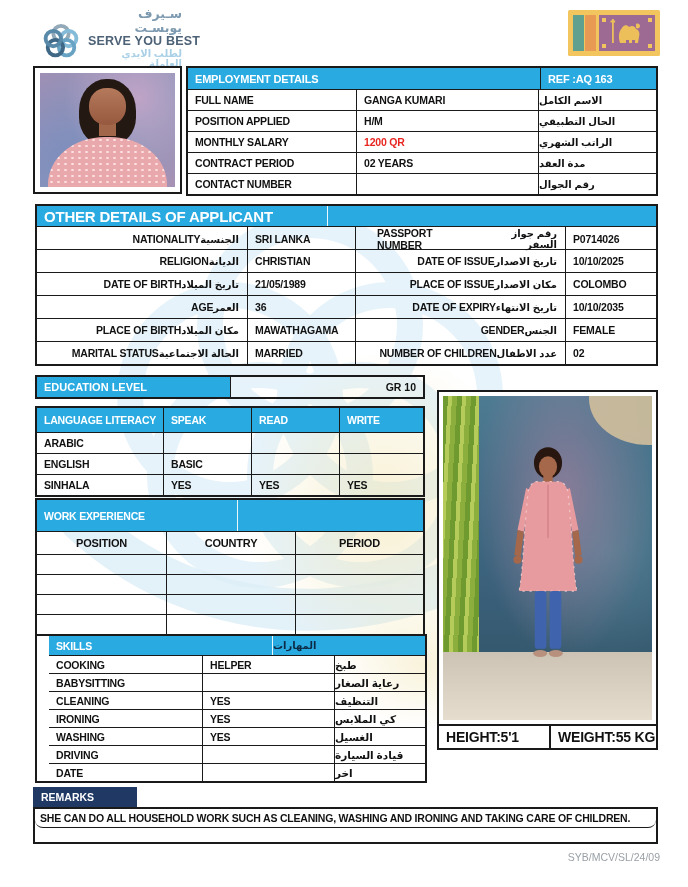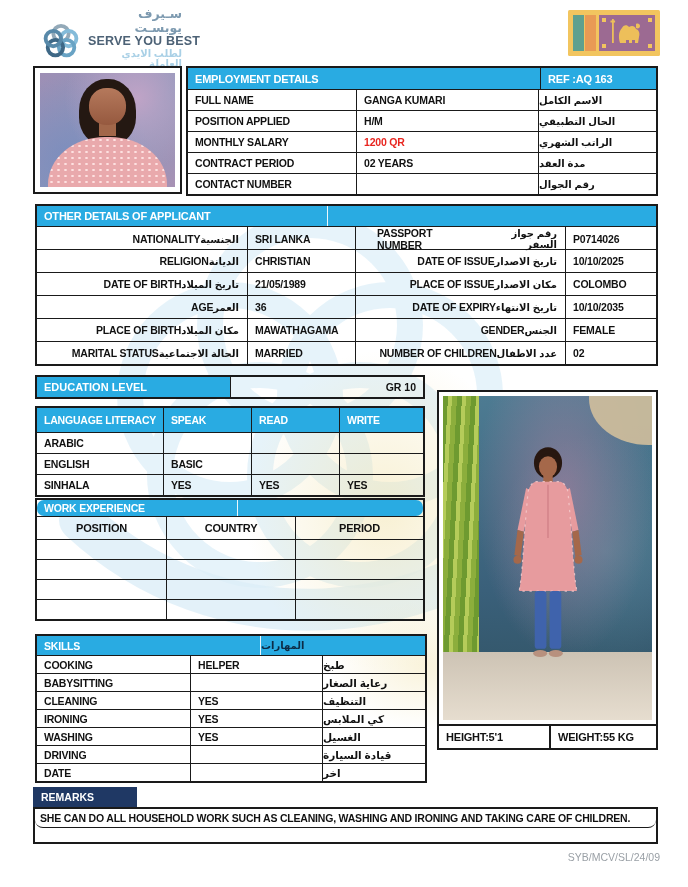--- a/index.html
+++ b/index.html
@@ -74,48 +74,48 @@
   .edu-bar { background:var(--accent,#29abe2); display:flex; align-items:center; padding-left:7px; font-size:11px; }
   .edu-val { display:flex; align-items:center; justify-content:flex-end; padding-right:7px; font-weight:bold; font-size:10.5px; }
 
   
   .lang { left:35px; top:406px; width:390px; }
   .lang-hdr { display:grid; grid-template-columns:126px 88px 88px 1fr; height:24px; background:var(--accent,#29abe2); }
   .lang-row { display:grid; grid-template-columns:126px 88px 88px 1fr; height:21px; }
 
   
   .work { left:35px; top:498px; width:390px; }
-  .work-bar { display:grid; grid-template-columns:200px 1fr; height:16px; background:var(--accent,#29abe2);border-radius:7px; }
+  .work-bar { display:grid; grid-template-columns:200px 1fr; height:31px; background:var(--accent,#29abe2); }
   .work-bar .spacer { border-left:1px solid rgba(255,255,255,.9); }
   .work-chead { display:grid; grid-template-columns:129px 129px 1fr; height:23px; }
   .work-chead .cell { justify-content:center; padding-left:0; font-size:11px; }
   .work-row { display:grid; grid-template-columns:129px 129px 1fr; height:20px; }
 
   
-  .skills { left:35px; top:634px; width:392px; }
+  .skills { left:35px; top:634px; width:392px;padding-left:12px; }
   .skills-bar { display:grid; grid-template-columns:223px 1fr; height:19px; background:var(--accent,#29abe2); }
   .skills-bar .artitle { display:flex; align-items:center; justify-content:flex-end; padding-right:6px;
       border-left:1px solid rgba(255,255,255,.9); color:#0d2b45; font-weight:bold; font-size:10px; direction:rtl; }
   .skills-row { display:grid; grid-template-columns:153px 132px 1fr; height:18px; }
   .skills-row .cell { font-size:10.5px; }
 
   
   .photo2 { left:437px; top:390px; width:221px; height:360px; background:#fff; display:flex; flex-direction:column; }
   .photo2-img { margin:4px 4px 0 4px; flex:1; position:relative; overflow:hidden;
     background:
       radial-gradient(ellipse at 58% 30%, rgba(176,128,160,.6) 0%, rgba(176,128,160,0) 52%),
       radial-gradient(ellipse at 78% 48%, rgba(120,170,180,.35) 0%, rgba(120,170,180,0) 50%),
       linear-gradient(#4d7b92 0%, #3a607a 60%, #35596e 79%, #35596e 79%); }
   .curtain { position:absolute; left:0; top:0; width:17%; height:79%;
     background:repeating-linear-gradient(93deg,#6e9a30 0 5px,#b5cc5a 5px 9px,#8cae3c 9px 14px); }
   .arch { position:absolute; right:0; top:0; width:30%; height:15%; background:#d2bf9c; border-radius:0 0 0 95%; opacity:.9; }
   .floor { position:absolute; left:0; bottom:0; width:100%; height:21%; background:linear-gradient(#cdc3b4,#e6ddcf); }
   .person { position:absolute; left:50%; bottom:4%; transform:translateX(-50%); height:82%; }
   .hw { height:24px; border-top:2px solid var(--border,#1a1a1a); display:grid; grid-template-columns:110px 1fr; margin-top:4px; }
-  .hw .cell { font-size:11px; }
+  .hw .cell { font-size:14px; }
   .hw .w { border-left:2px solid var(--border,#1a1a1a); }
 
   
   .remarks-bar { left:33px; top:787px; width:104px; height:20px; background:var(--navy,#1f3864);
       display:flex; align-items:center; padding-left:8px; font-size:10.5px; }
   .remarks-box { left:33px; top:807px; width:625px; }
   .remarks-text { height:19px; border-bottom:1px solid var(--border,#1a1a1a); display:flex; align-items:center;
       padding-left:5px; font-weight:bold; font-size:10.5px; letter-spacing:-.2px; white-space:nowrap;border-radius:8px; }
   .remarks-empty { height:14px; }
 
@@ -211,21 +211,21 @@
     </div>
     <div class="emp-row bt">
       <div class="cell">CONTACT NUMBER</div>
       <div class="cell bl"></div>
       <div class="cell bl ar-cell">رقم الجوال</div>
     </div>
   </div>
 
   <div class="other z bd">
     <div class="other-hdr">
-      <div class="cell bar-text" style="font-size:11px">OTHER DETAILS OF APPLICANT</div>
+      <div class="cell bar-text" style="font-size:15px">OTHER DETAILS OF APPLICANT</div>
       <div class="spacer"></div>
     </div>
 
     <div class="other-row bt">
       <div class="pair">
         <span>NATIONALITY</span>
         <span class="arspan">الجنسية</span>
       </div>
       <div class="cell bl">SRI LANKA</div>
       <div class="pair bl">

